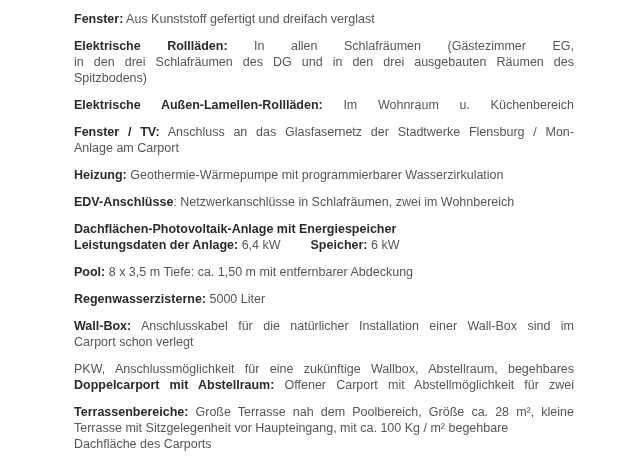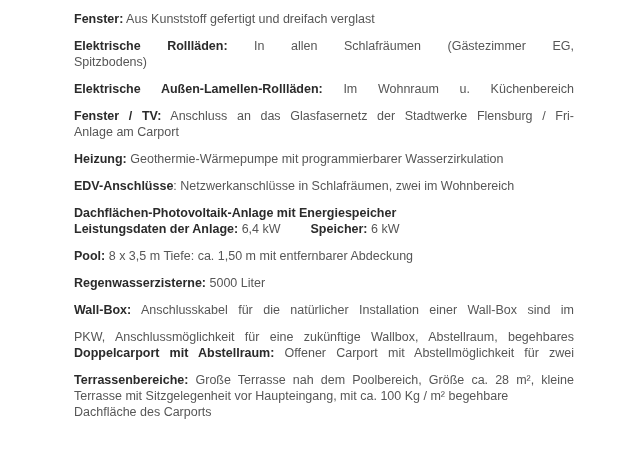--- a/index.html
+++ b/index.html
@@ -42,47 +42,49 @@
 </head>
 <body style="--page-bg: #ffffff; --text-color: #565656; --label-color: #2b2b2b;">
 
 <div class="doc">
   <div>
       <p class="para">
         <span class="line"><span class="b">Fenster:</span><span class="r"> Aus Kunststoff gefertigt und dreifach verglast</span></span>
       </p>
       <p class="para">
         <span class="line stretch"><span class="b">Elektrische Rollläden:</span><span class="r"> In allen Schlafräumen (Gästezimmer EG,</span></span>
+        <span class="line stretch"><span class="r">in den drei Schlafräumen des DG und in den drei ausgebauten Räumen des</span></span>
         <span class="line"><span class="r">Spitzbodens)</span></span>
       </p>
       <p class="para">
         <span class="line stretch"><span class="b">Elektrische Außen-Lamellen-Rollläden:</span><span class="r"> Im Wohnraum u. Küchenbereich</span></span>
       </p>
       <p class="para">
-        <span class="line stretch"><span class="b">Fenster / TV:</span><span class="r"> Anschluss an das Glasfasernetz der Stadtwerke Flensburg / Fri-</span></span>
+        <span class="line stretch"><span class="b">Fenster / TV:</span><span class="r"> Anschluss an das Glasfasernetz der Stadtwerke Flensburg / Mon-</span></span>
         <span class="line"><span class="r">Anlage am Carport</span></span>
       </p>
       <p class="para">
         <span class="line"><span class="b">Heizung:</span><span class="r"> Geothermie-Wärmepumpe mit programmierbarer Wasserzirkulation</span></span>
       </p>
       <p class="para">
         <span class="line"><span class="b">EDV-Anschlüsse</span><span class="r">: Netzwerkanschlüsse in Schlafräumen, zwei im Wohnbereich</span></span>
       </p>
       <p class="para">
         <span class="line"><span class="b">Dachflächen-Photovoltaik-Anlage mit Energiespeicher</span></span>
         <span class="line"><span class="b">Leistungsdaten der Anlage:</span><span class="r"> 6,4 kW</span><span class="gap"></span><span class="b">Speicher:</span><span class="r"> 6 kW</span></span>
       </p>
       <p class="para">
         <span class="line"><span class="b">Pool:</span><span class="r"> 8 x 3,5 m Tiefe: ca. 1,50 m mit entfernbarer Abdeckung</span></span>
       </p>
       <p class="para">
         <span class="line"><span class="b">Regenwasserzisterne:</span><span class="r"> 5000 Liter</span></span>
       </p>
       <p class="para">
         <span class="line stretch"><span class="b">Wall-Box:</span><span class="r"> Anschlusskabel für die natürlicher Installation einer Wall-Box sind im</span></span>
+        <span class="line"><span class="r">Carport schon verlegt</span></span>
       </p>
       <p class="para">
         <span class="line stretch"><span class="r">PKW, Anschlussmöglichkeit für eine zukünftige Wallbox, Abstellraum, begehbares</span></span>
         <span class="line stretch"><span class="b">Doppelcarport mit Abstellraum:</span><span class="r"> Offener Carport mit Abstellmöglichkeit für zwei</span></span>
       </p>
       <p class="para">
         <span class="line stretch"><span class="b">Terrassenbereiche:</span><span class="r"> Große Terrasse nah dem Poolbereich, Größe ca. 28 m², kleine</span></span>
         <span class="line"><span class="r">Terrasse mit Sitzgelegenheit vor Haupteingang, mit ca. 100 Kg / m² begehbare</span></span>
         <span class="line"><span class="r">Dachfläche des Carports</span></span>
       </p>

